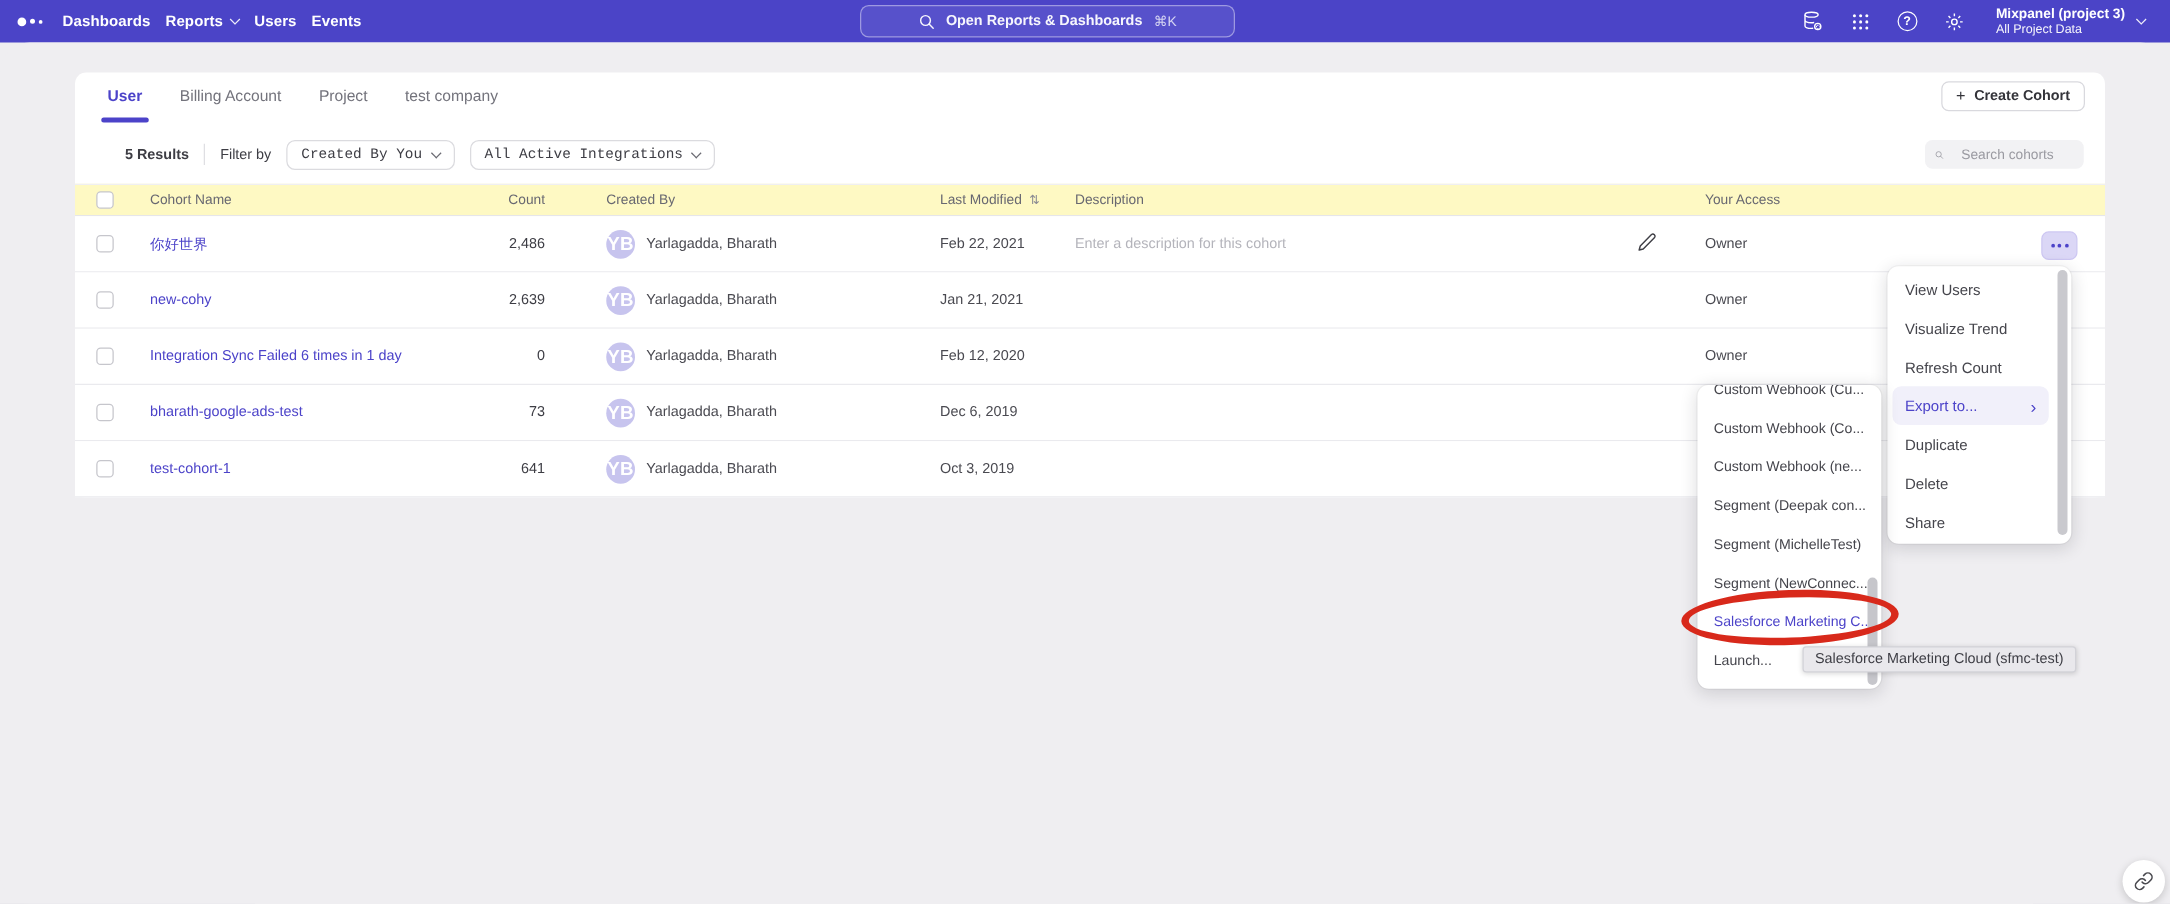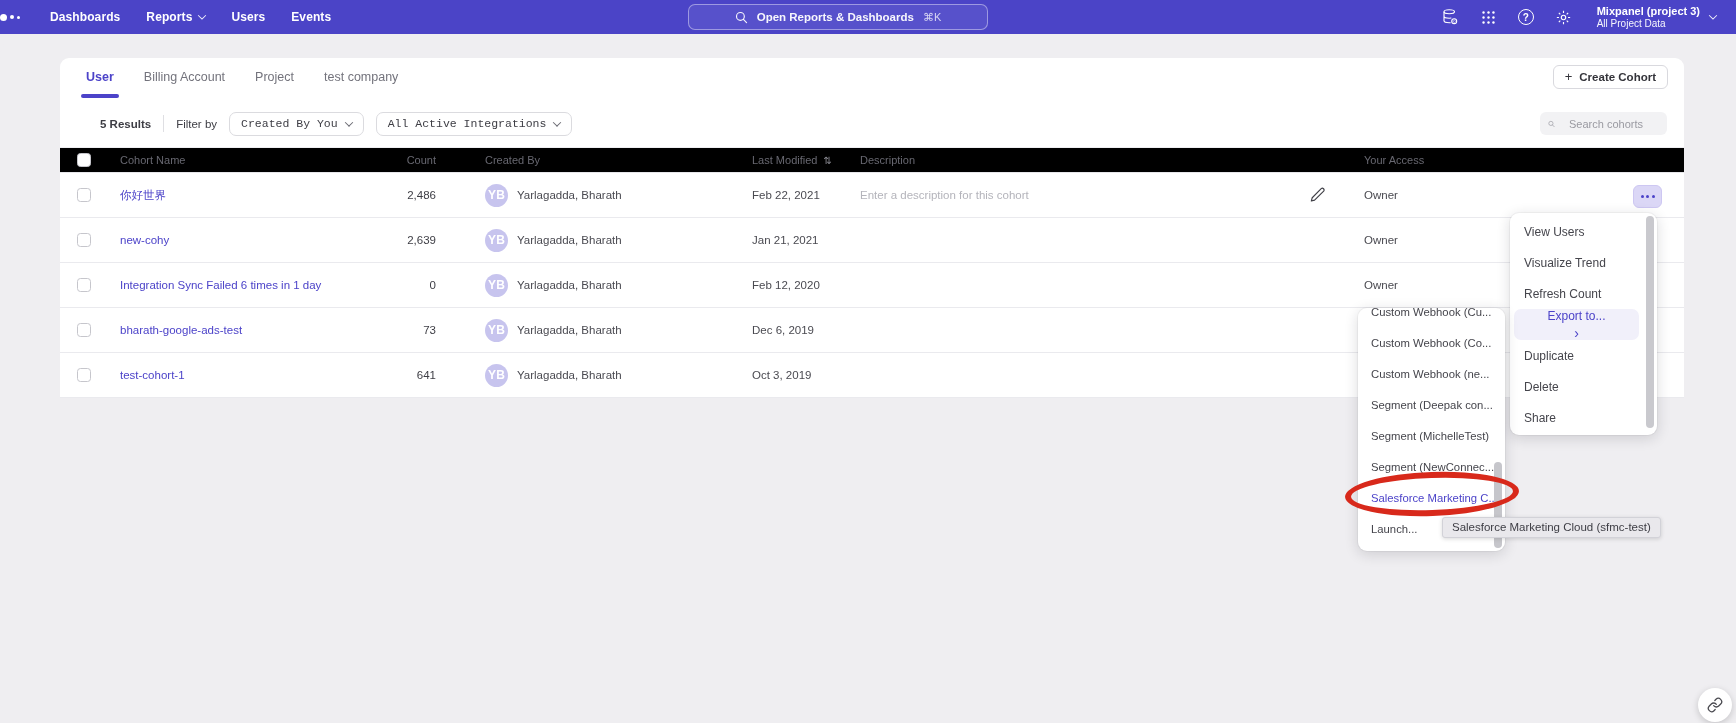--- a/index.html
+++ b/index.html
@@ -2,21 +2,21 @@
 <html><head>
 <meta charset="utf-8">
 <style>
   * { margin:0; padding:0; box-sizing:border-box; }
   html,body { background:#e4e3e7; }
   body { font-family:"Liberation Sans","DejaVu Sans",sans-serif; }
   .canvas { position:relative; width:1736px; height:723px; overflow:hidden; background:#efeef1; }
 
   
   .topnav { position:absolute; left:0; top:0; width:1736px; height:34px; background:#4b44c7; display:flex; align-items:center; }
-  .nav-left { display:flex; align-items:center; gap:26px; }
+  .nav-left { display:flex; align-items:center; gap:12px; padding-left:14px; }
   .logo-dots { display:flex; align-items:center; gap:3px; width:24px; }
   .logo-dots i { display:block; border-radius:50%; background:#fff; }
   .logo-dots i:nth-child(1){ width:7px;height:7px; }
   .logo-dots i:nth-child(2){ width:4px;height:4px; }
   .logo-dots i:nth-child(3){ width:3px;height:3px; }
   .nav-item { color:#fff; font-size:12px; font-weight:600; letter-spacing:.1px; display:flex; align-items:center; gap:7px; cursor:pointer; }
   .chev { width:6px; height:6px; border-right:1.6px solid rgba(255,255,255,.9); border-bottom:1.6px solid rgba(255,255,255,.9); transform:rotate(45deg) translate(-1px,-1px); }
   .chev-dark { width:6px; height:6px; border-right:1.5px solid #6b6b73; border-bottom:1.5px solid #6b6b73; transform:rotate(45deg) translate(-1px,-1px); }
 
   .nav-search { position:absolute; left:688px; top:4px; width:300px; height:26px; border:1px solid rgba(255,255,255,.42); background:rgba(255,255,255,.07); border-radius:7px; display:flex; align-items:center; justify-content:center; gap:9px; cursor:pointer; }
@@ -47,42 +47,42 @@
   .results { font-size:11.5px; font-weight:600; color:#3d3d44; }
   .vdiv { width:1px; height:17px; background:#dfdfe3; }
   .filterby { font-size:11.5px; color:#3d3d44; }
   .pill-btn { height:24px; padding:0 11px; border:1px solid #dbdbdf; border-radius:7px; background:#fff; display:flex; align-items:center; gap:8px; font-size:11.5px; color:#3d3d44; cursor:pointer;font-family:Liberation Mono, monospace; }
   .cohort-search { position:absolute; right:17px; top:12px; width:127px; height:23px; background:#f2f2f4; border-radius:6px; display:flex; align-items:center; gap:14px; padding:0 8px; }
   .cohort-search input { border:none; outline:none; background:transparent; width:90px; font-size:11px; color:#3d3d44; font-family:inherit; }
   .cohort-search input::placeholder { color:#9a9aa1; }
 
   
   .trow { display:grid; grid-template-columns:60px 240px 76px 316px 108px 440px 64px 196px 1fr; align-items:center; }
-  .thead { height:26px; background:#000000; border-top:1px solid #efeff2; border-bottom:1px solid #e6e6ea; font-size:11px; color:#686871; }
+  .thead { height:26px; background:#fef9c3; border-top:1px solid #efeff2; border-bottom:1px solid #e6e6ea; font-size:11px; color:#686871; }
   .tbody-row { height:45px; border-bottom:1px solid #eaeaee; background:#fff; font-size:11.5px; }
   .cell-check { padding-left:17px; }
   .checkbox { width:14px; height:14px; border:1.5px solid #c6c6cc; border-radius:3.5px; background:#fff; cursor:pointer; }
   .col-count { text-align:right; }
   .col-created { padding-left:49px; display:flex; align-items:center; gap:9px; }
-  .avatar { width:23px; height:23px; border-radius:50%; background:#c7c4ee; color:#fff; font-size:12px; font-weight:700; display:flex; align-items:center; justify-content:center; letter-spacing:.2px; flex:0 0 auto; }
+  .avatar { width:23px; height:23px; border-radius:50%; background:#c7c4ee; color:#fff; font-size:15px; font-weight:700; display:flex; align-items:center; justify-content:center; letter-spacing:.2px; flex:0 0 auto; }
   .name-link { color:#4c43c9; cursor:pointer; white-space:nowrap; overflow:hidden; }
   .txt-dark { color:#3d3d44; }
   .txt-body { color:#4a4a51; }
   .desc-ph { color:#b4b4bb; cursor:text; }
   .pencil-cell { padding-left:10px; }
   .sort-ic { font-size:10px; color:#8a8a92; margin-left:6px; cursor:pointer; font-family:"DejaVu Sans",sans-serif; }
 
   
   .dots-btn { position:absolute; left:1633px; top:185px; width:29px; height:23px; border-radius:6px; background:#dbd7f6; border:1px solid #cdc7f2; display:flex; align-items:center; justify-content:center; gap:2.5px; cursor:pointer; z-index:15; }
   .dots-btn i { width:3px; height:3px; border-radius:50%; background:#4c43c9; display:block; }
 
   
   .menu-panel { position:absolute; left:1510px; top:213px; width:147px; height:222px; background:#fff; border-radius:9px; box-shadow:0 3px 14px rgba(23,23,36,.16), 0 0 0 1px rgba(23,23,36,.04); padding-top:3px; z-index:20; }
   .menu-item { height:31px; display:flex; align-items:center; padding:0 14px; font-size:12px; color:#45454c; cursor:pointer; white-space:nowrap; }
-  .menu-item.accent { margin:0 18px 0 4px; padding:0 10px; border-radius:7px; background:#f1f0fa; color:#4c43c9; justify-content:space-between;flex-direction:column; }
+  .menu-item.accent { margin:0 18px 0 4px; padding:0 10px; border-radius:7px; background:#f1f0fa; color:#4c43c9; justify-content:space-between; }
   .menu-item.accent .sub-arrow { color:#4c43c9; font-size:14px; line-height:1; }
   .menu-scroll { position:absolute; left:1646px; top:216px; width:8px; height:212px; border-radius:4px; background:#c9c9ce; z-index:21; cursor:pointer; }
 
   
   .submenu-panel { position:absolute; left:1358px; top:308px; width:147px; height:243px; background:#fff; border-radius:9px; box-shadow:0 3px 14px rgba(23,23,36,.16), 0 0 0 1px rgba(23,23,36,.04); overflow:hidden; z-index:25; }
   .sub-item { height:31px; display:flex; align-items:center; padding:0 13px; font-size:11.3px; color:#45454c; cursor:pointer; white-space:nowrap; }
   .sub-item:first-child { margin-top:-12px; }
   .sub-item.accent { color:#4c43c9; }
   .submenu-scroll { position:absolute; left:1494px; top:462px; width:8px; height:86px; border-radius:4px; background:#c6c6cb; z-index:26; cursor:pointer; }
 

